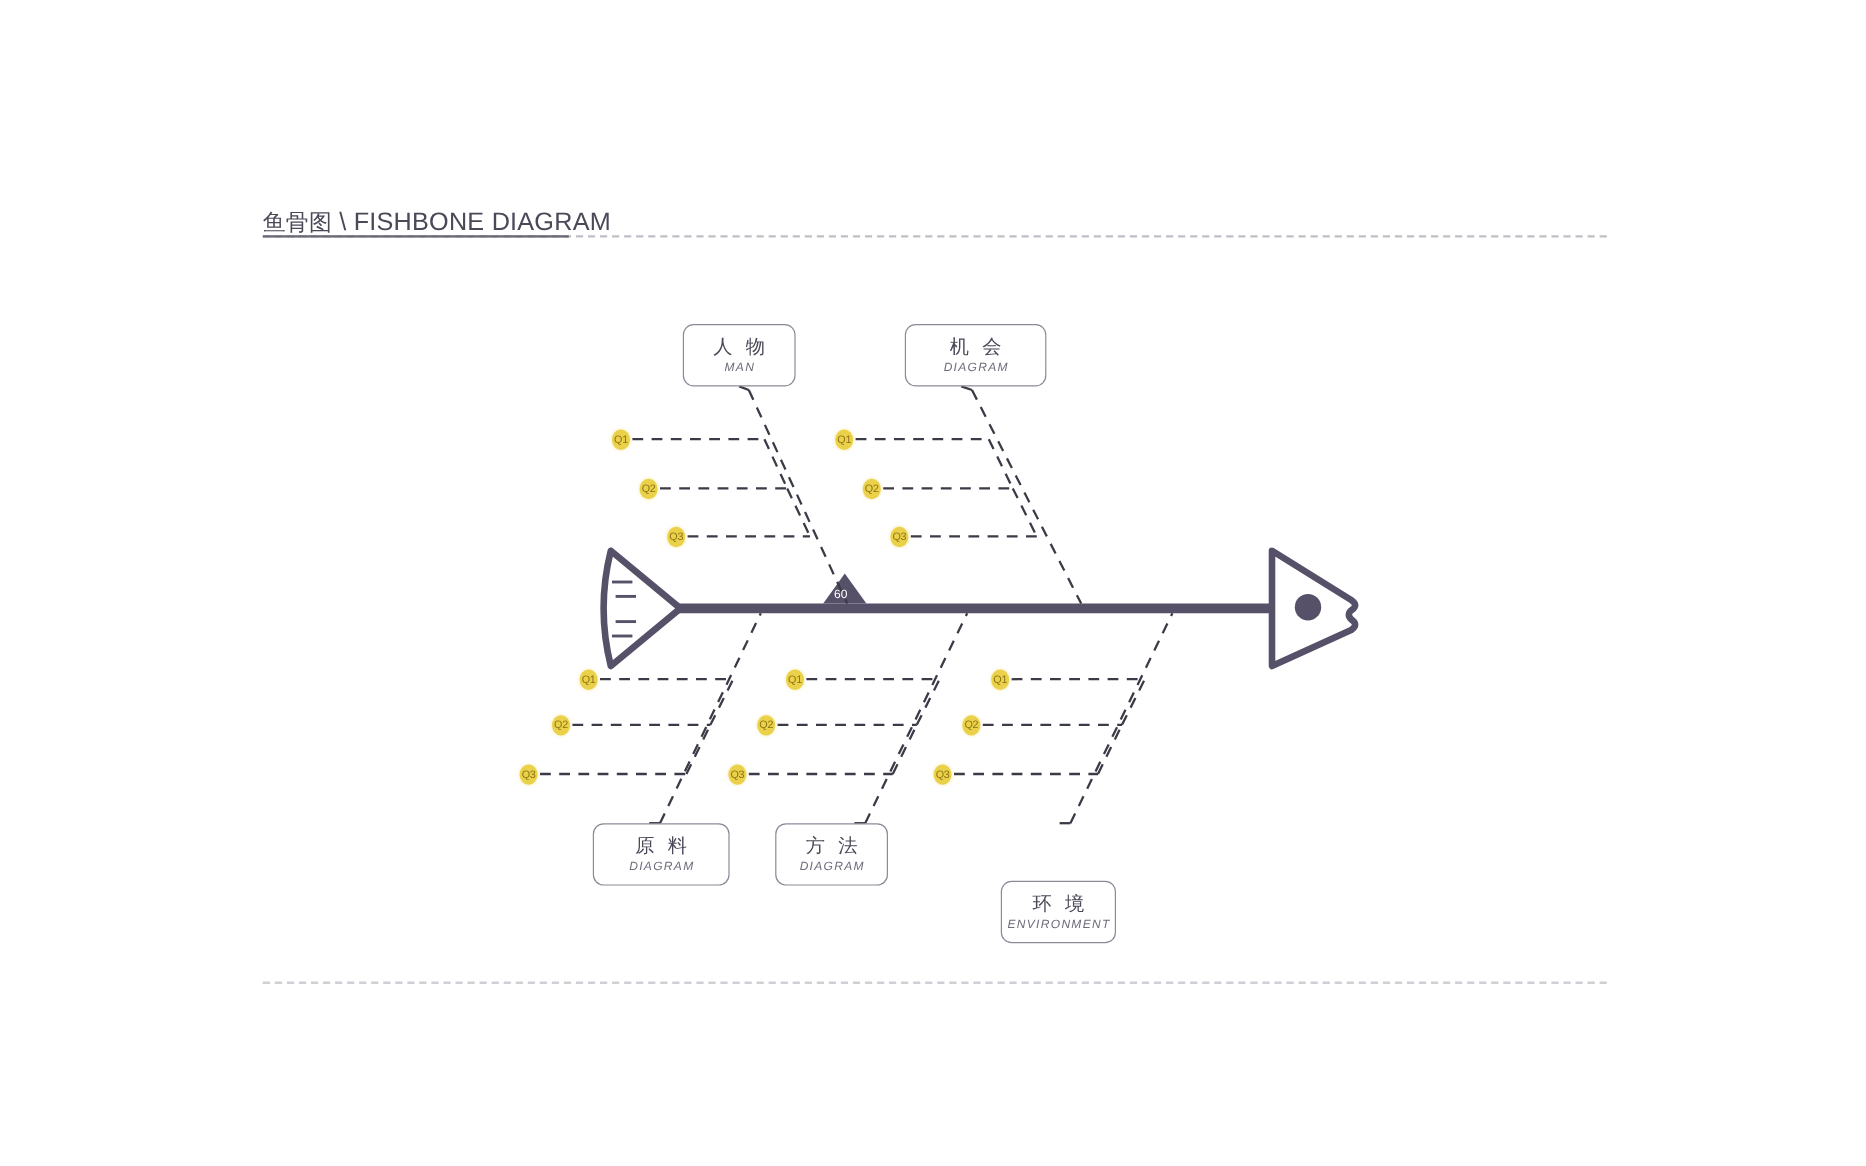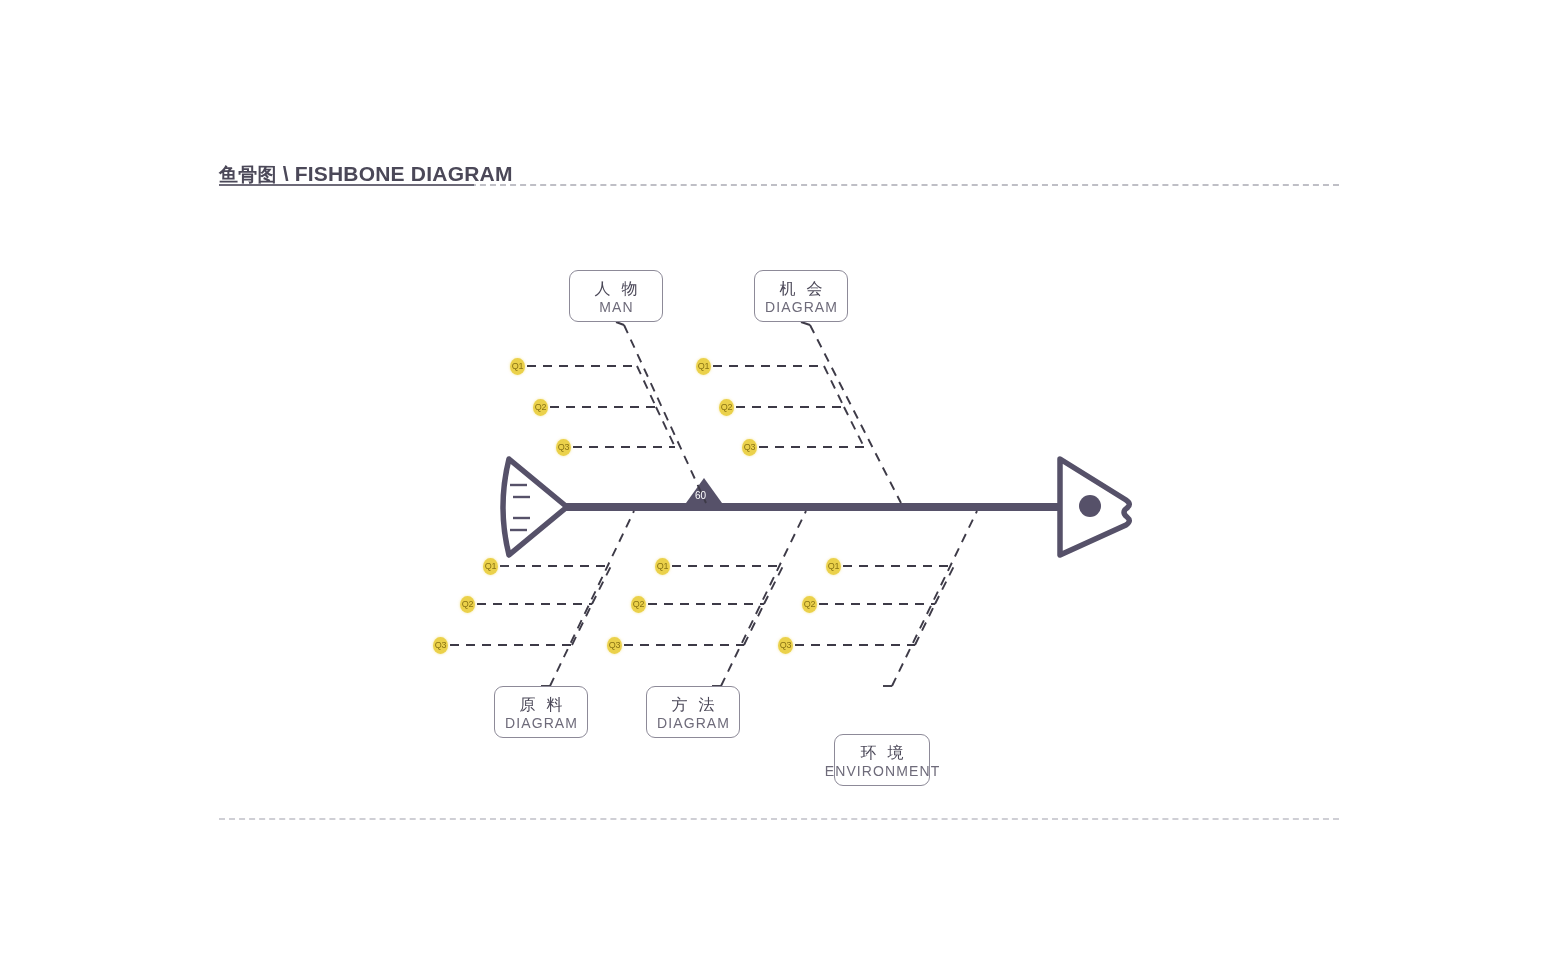--- a/index.html
+++ b/index.html
@@ -18,24 +18,23 @@
   #page {
     position: relative;
     width: 1555px;
     height: 972px;
   }
 
   
   .header {
     position: absolute;
     left: 219px;
-    top: 162px;
+    top: 174px;
     width: 1120px;
     height: 30px;
-    font-weight: bold;
   }
   .header-title {
     position: absolute;
     left: 0;
     top: 0;
     font-size: 21px;
     line-height: 24px;
     letter-spacing: 0.2px;
     color: #4b4858;
     white-space: nowrap;
@@ -98,26 +97,27 @@
   }
   .cat-cn {
     font-family: "DejaVu Sans", "Liberation Sans", sans-serif;
     font-size: 16px;
     letter-spacing: 3px;
     color: #4b4858;
     line-height: 20px;
     text-indent: 3px;
   }
   .cat-en {
-    font-size: 14px;
+    font-size: 10px;
     letter-spacing: 1.1px;
     color: #6e6b7a;
     line-height: 14px;
     margin-top: 1px;
     text-indent: 1.1px;
+    font-style: italic;
   }
 
   
   .q-bullet {
     position: absolute;
     width: 15px;
     height: 17px;
     border-radius: 50%;
     background: #ebd14a;
     color: #8a7414;
@@ -233,26 +233,26 @@
     </svg>
   </div>
 
   <div class="angle-label" style="left:695px; top:491px;">60</div>
 
   <div class="cat-box" style="left:569px; top:270px; width:94px; height:52px;">
     <div class="cat-cn">人 物</div>
     <div class="cat-en">MAN</div>
   </div>
 
-  <div class="cat-box" style="left:754px; top:270px; width:94px; height:52px;">
+  <div class="cat-box" style="left:754px; top:270px; width:118px; height:52px;">
     <div class="cat-cn">机 会</div>
     <div class="cat-en">DIAGRAM</div>
   </div>
 
-  <div class="cat-box" style="left:494px; top:686px; width:94px; height:52px;">
+  <div class="cat-box" style="left:494px; top:686px; width:114px; height:52px;">
     <div class="cat-cn">原 料</div>
     <div class="cat-en">DIAGRAM</div>
   </div>
 
   <div class="cat-box" style="left:646px; top:686px; width:94px; height:52px;">
     <div class="cat-cn">方 法</div>
     <div class="cat-en">DIAGRAM</div>
   </div>
 
   <div class="cat-box" style="left:834px; top:686px; width:96px; height:52px;margin-top:48px;">

